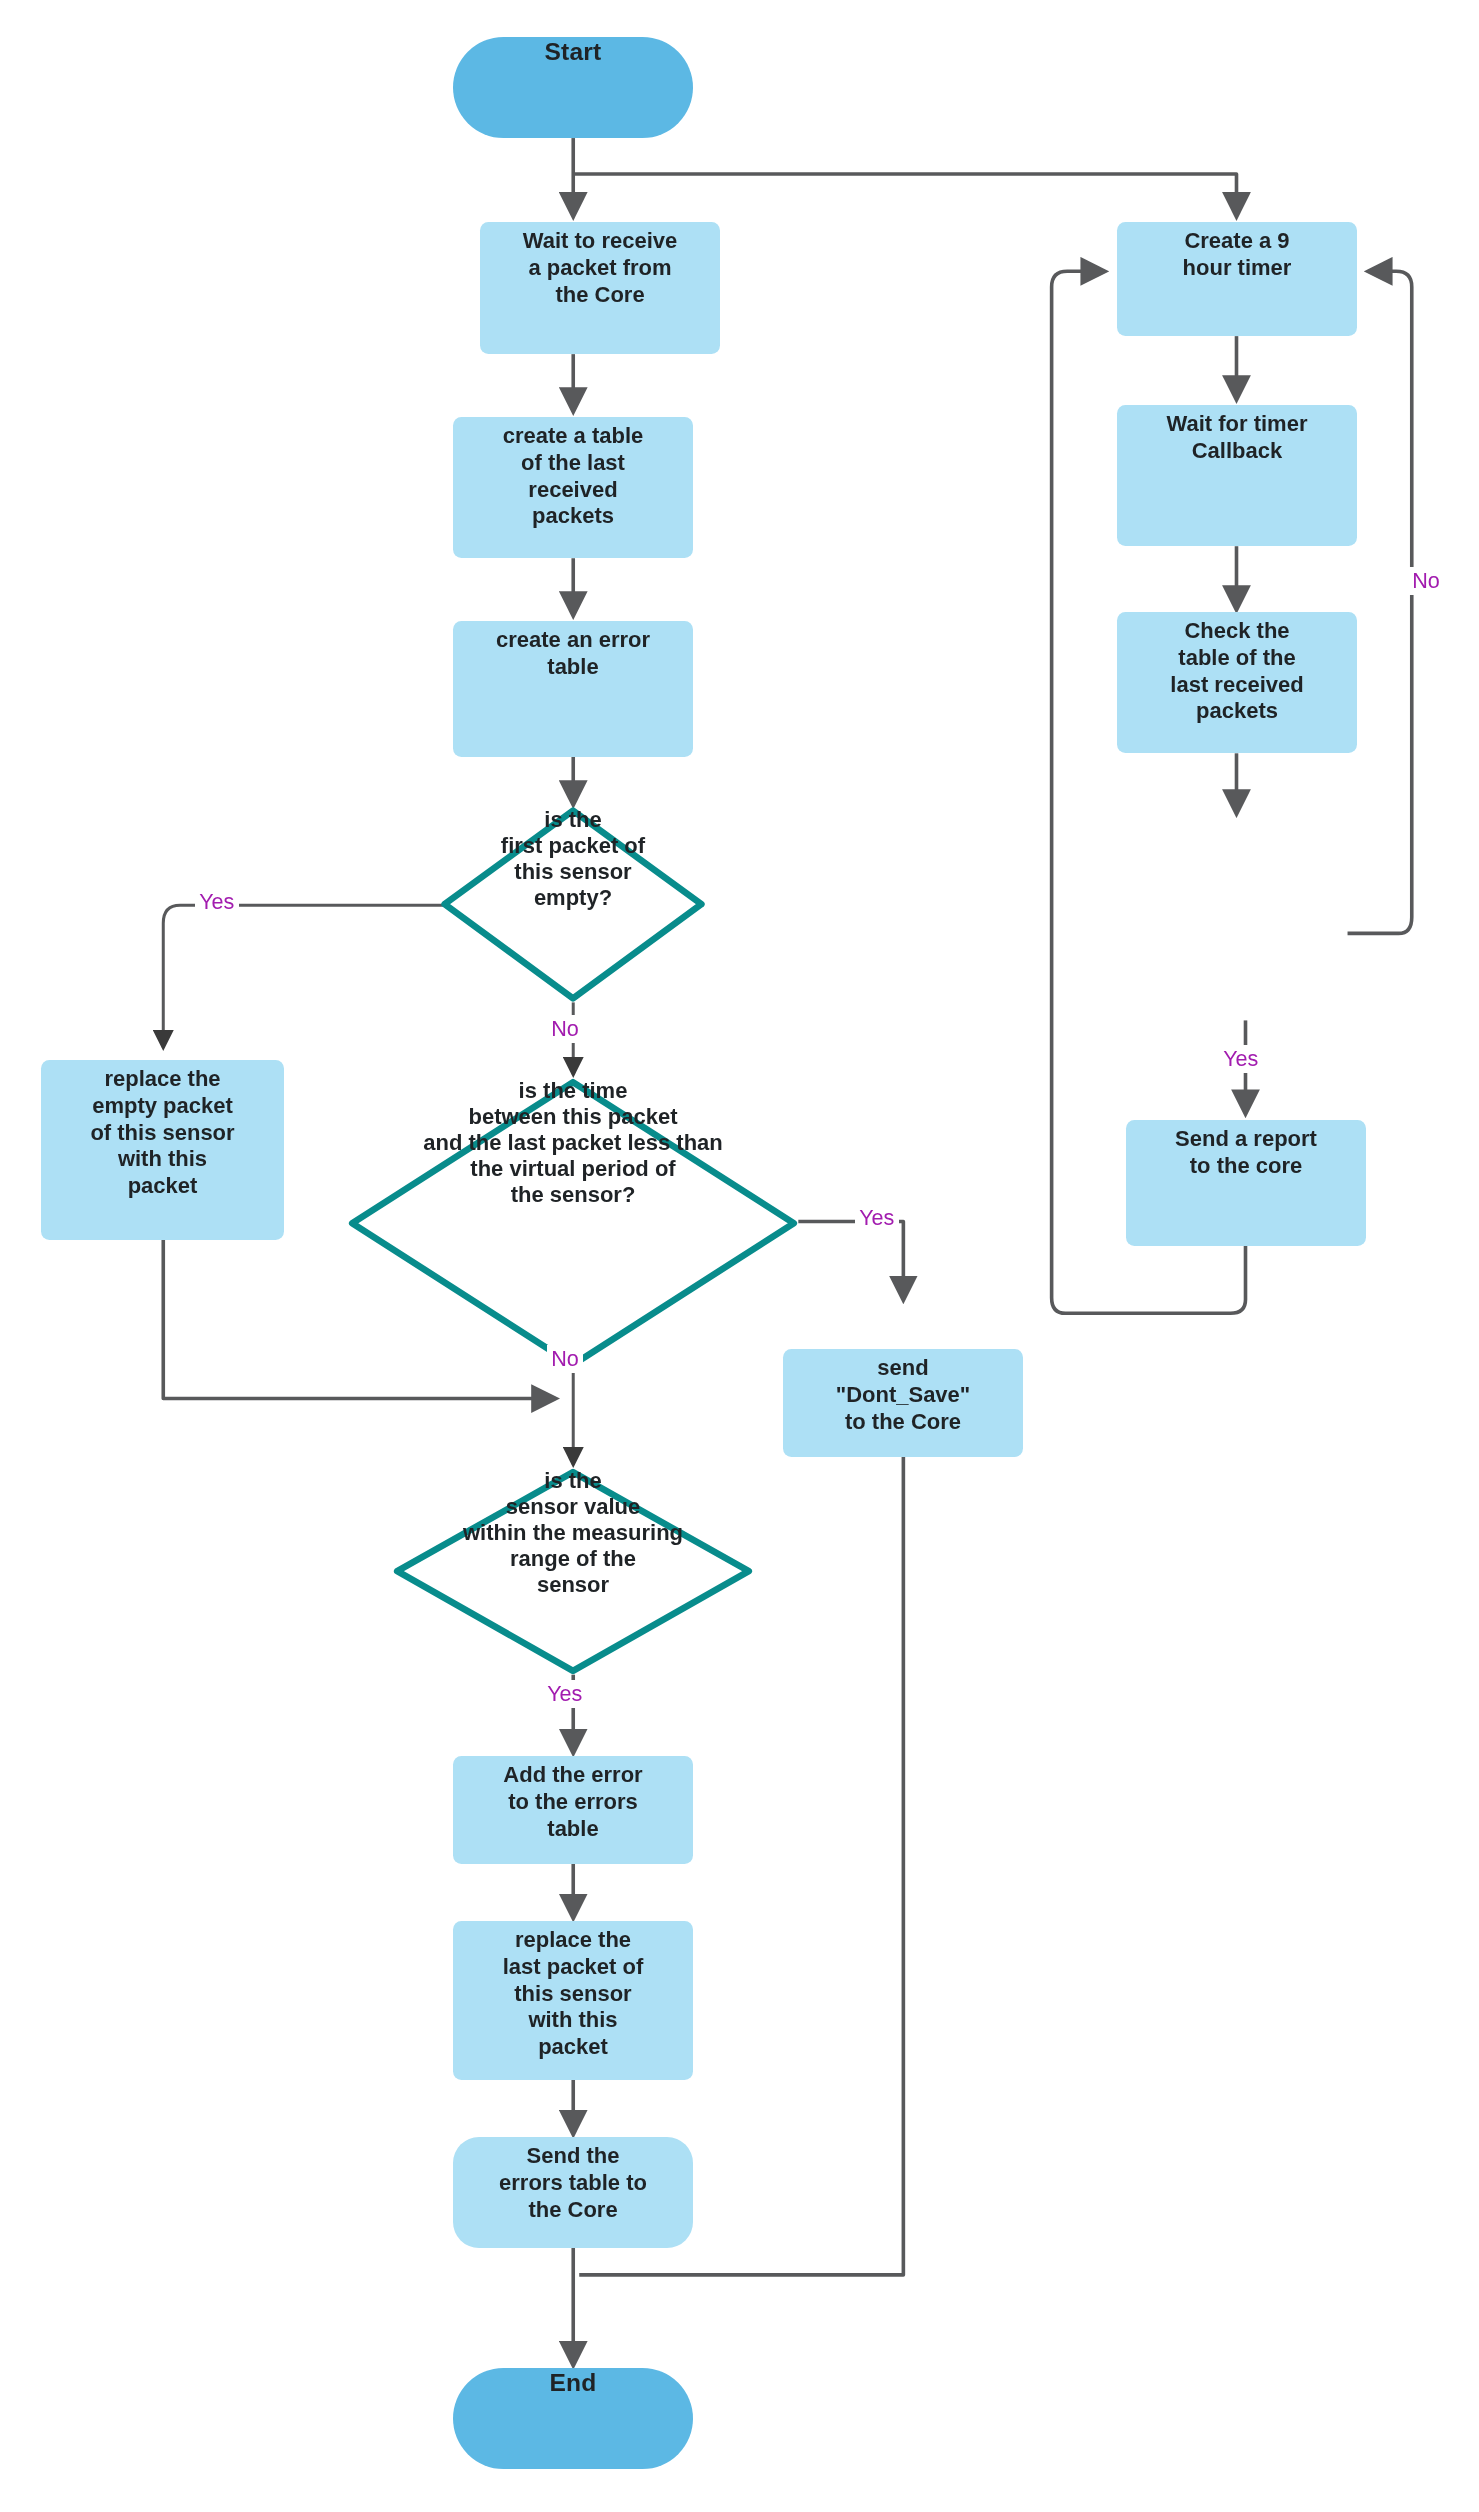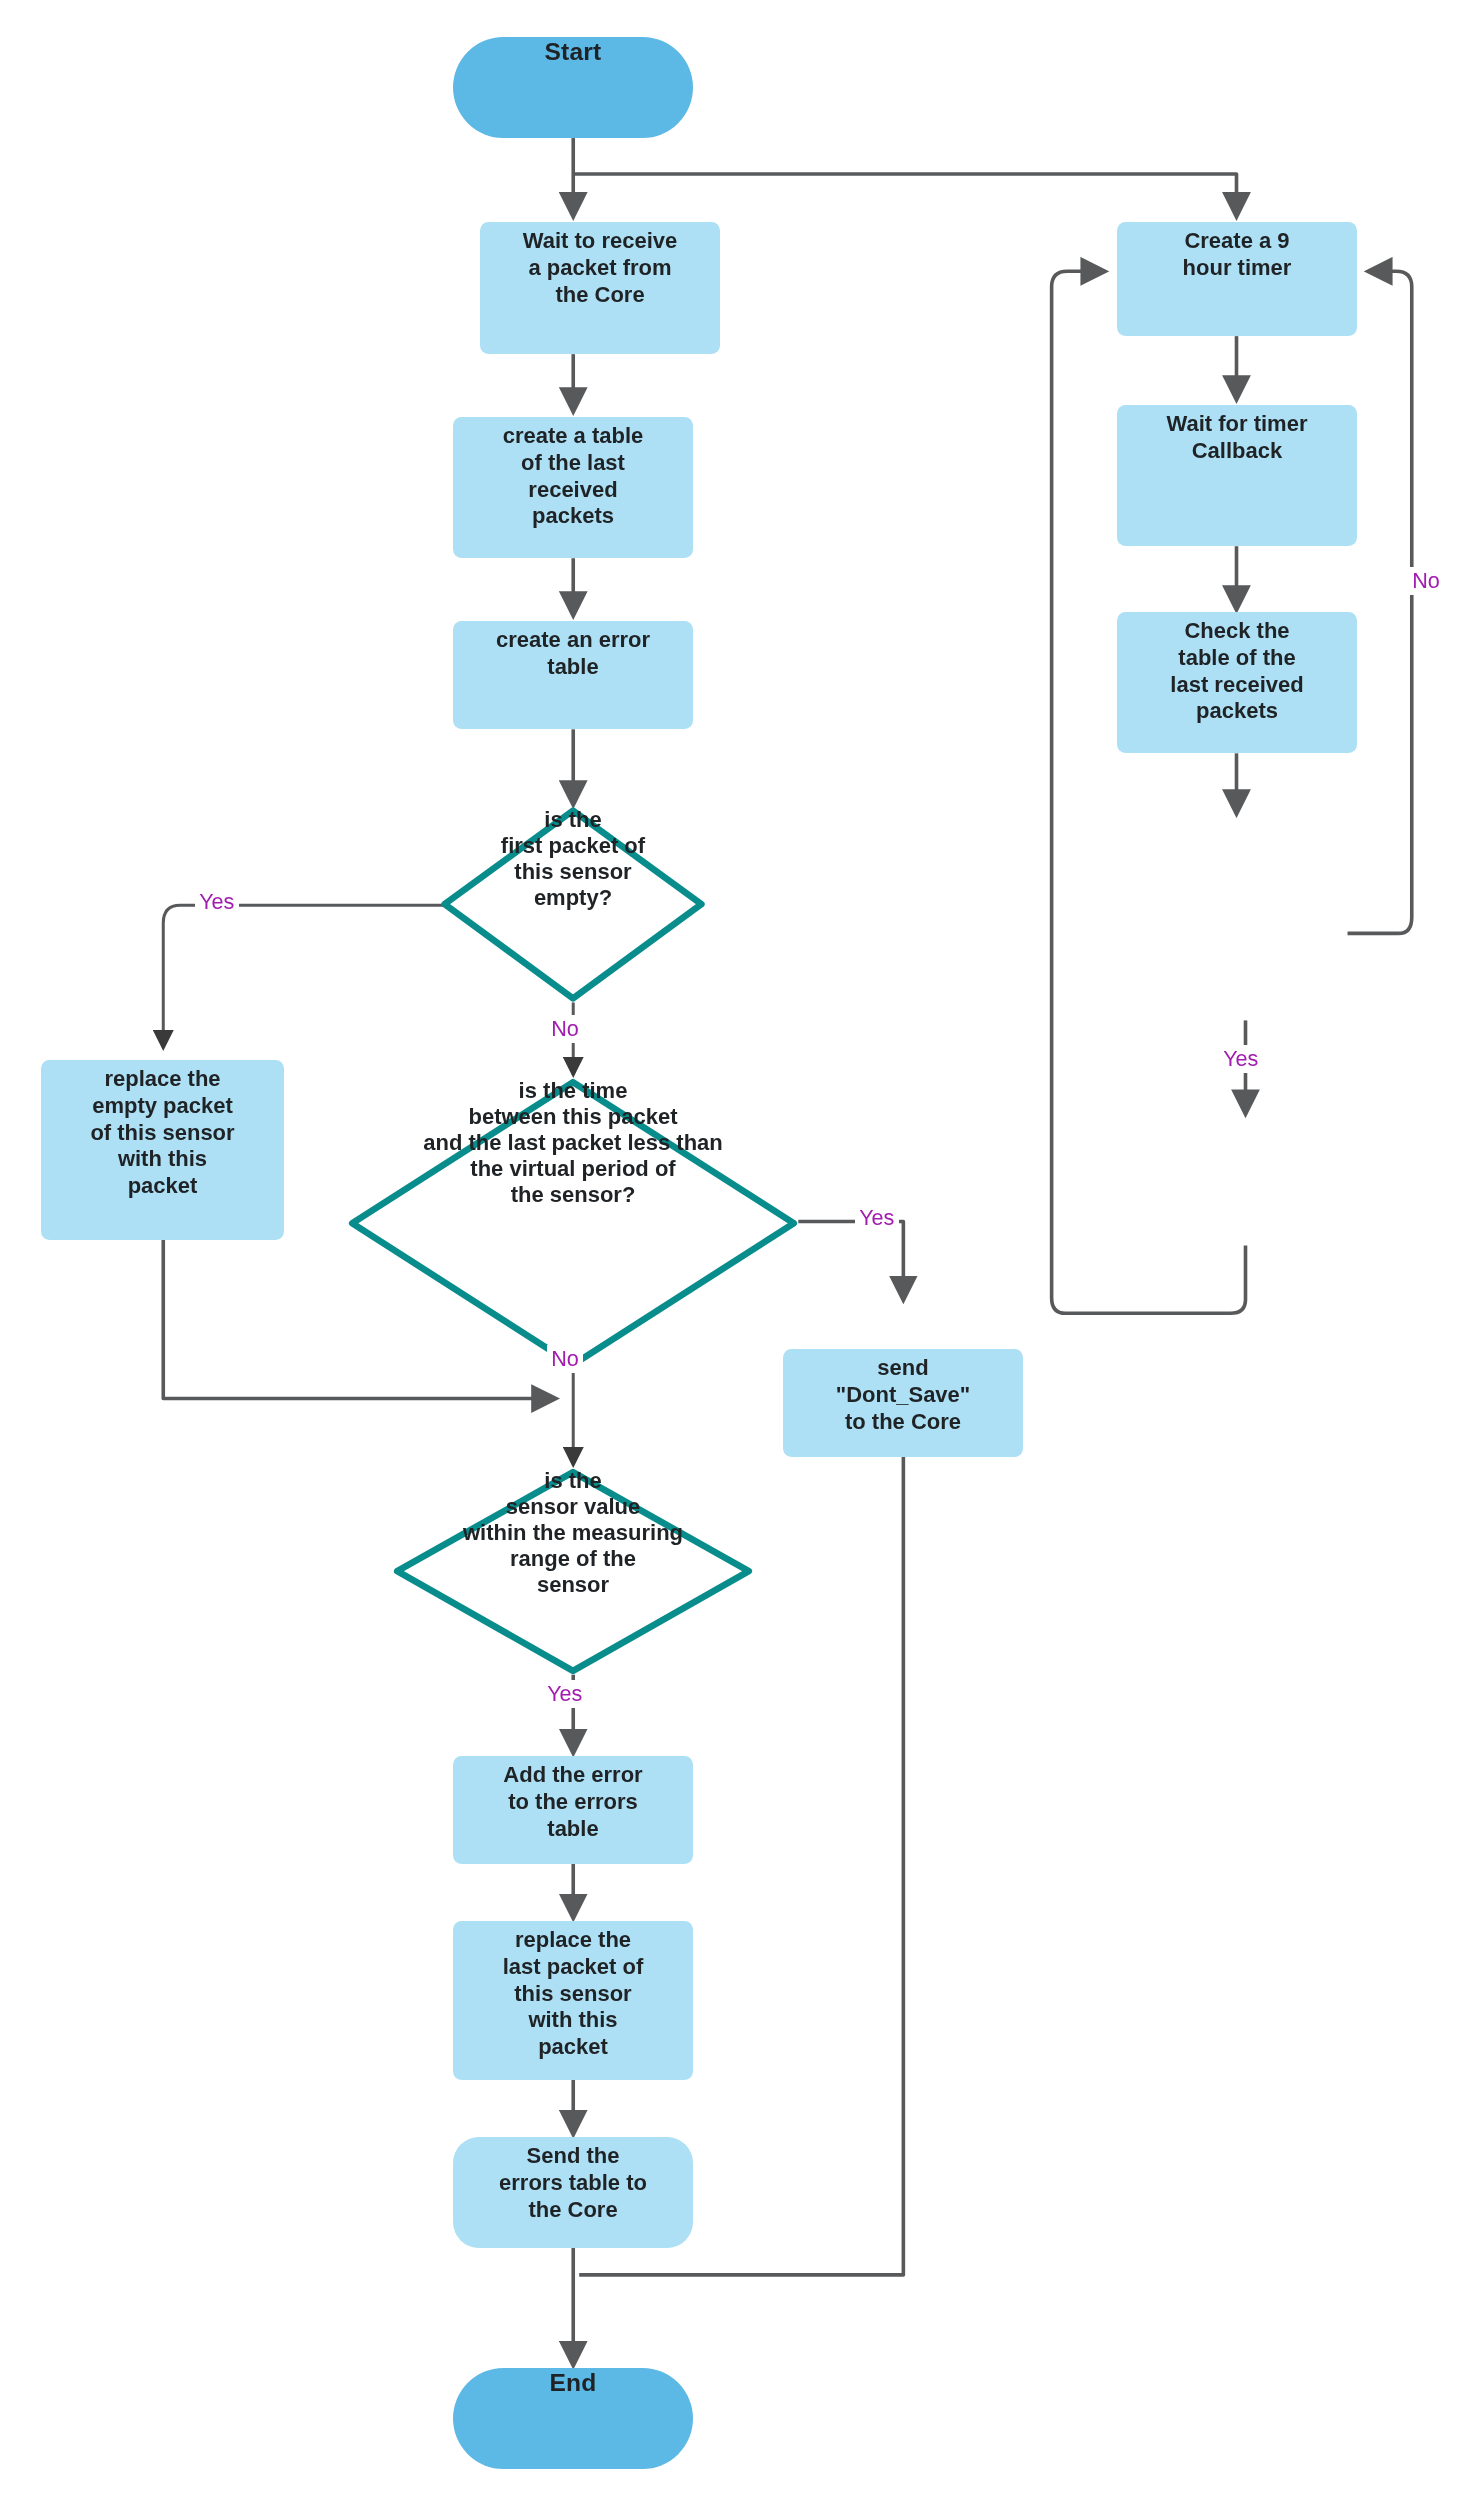--- a/index.html
+++ b/index.html
@@ -153,21 +153,21 @@
 the Core</span>
   </div>
 
   <div class="node process" style="left:453px; top:417px; width:240px; height:141px;">
     <span>create a table
 of the last
 received
 packets</span>
   </div>
 
-  <div class="node process" style="left:453px; top:621px; width:240px; height:108px;">
+  <div class="node process" style="left:453px; top:621px; width:240px; height:136px;">
     <span>create an error
 table</span>
   </div>
 
   <div class="node decision" style="left:441px; top:807px; width:264px; height:195px;">
     <svg class="diamond-shape" viewBox="0 0 440 325" preserveAspectRatio="none">
       <polygon points="220,6 434,162 220,319 6,162" fill="#ffffff" stroke="#088C8C" stroke-width="11" stroke-linejoin="round"></polygon>
     </svg>
     <span class="dtext">is the
 first packet of
@@ -246,20 +246,24 @@
   </div>
 
   <div class="node process" style="left:1117px; top:612px; width:240px; height:141px;">
     <span>Check  the
 table of the
 last received
 packets</span>
   </div>
 
 
+  <div class="node process" style="left:1126px; top:1120px; width:240px; height:126px;">
+    <span>Send a report
+to the core</span>
+  </div>
 
   <div class="edge-label" style="left:195px; top:888px;">Yes</div>
 
   <div class="edge-label" style="left:547px; top:1015px;">No</div>
 
   <div class="edge-label" style="left:855px; top:1204px;">Yes</div>
 
   <div class="edge-label" style="left:547px; top:1345px;">No</div>
 
   <div class="edge-label" style="left:543px; top:1680px;">Yes</div>

